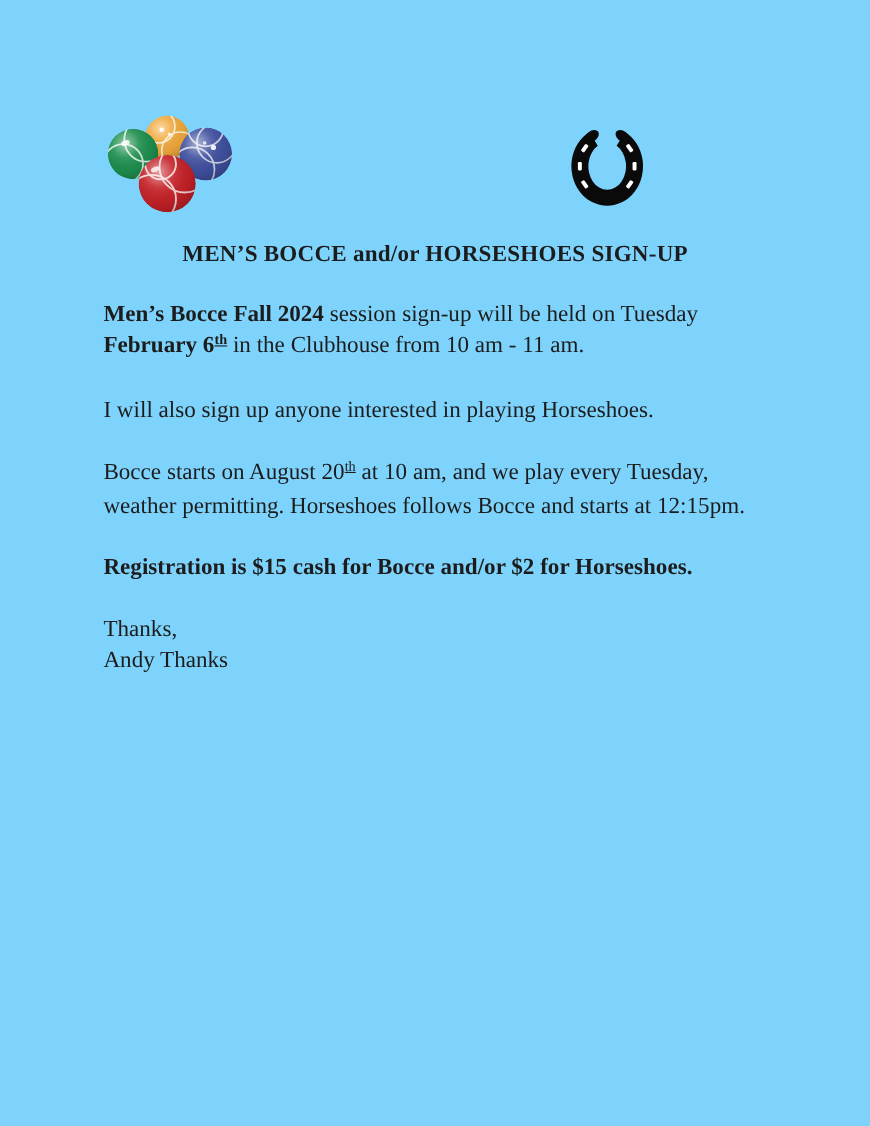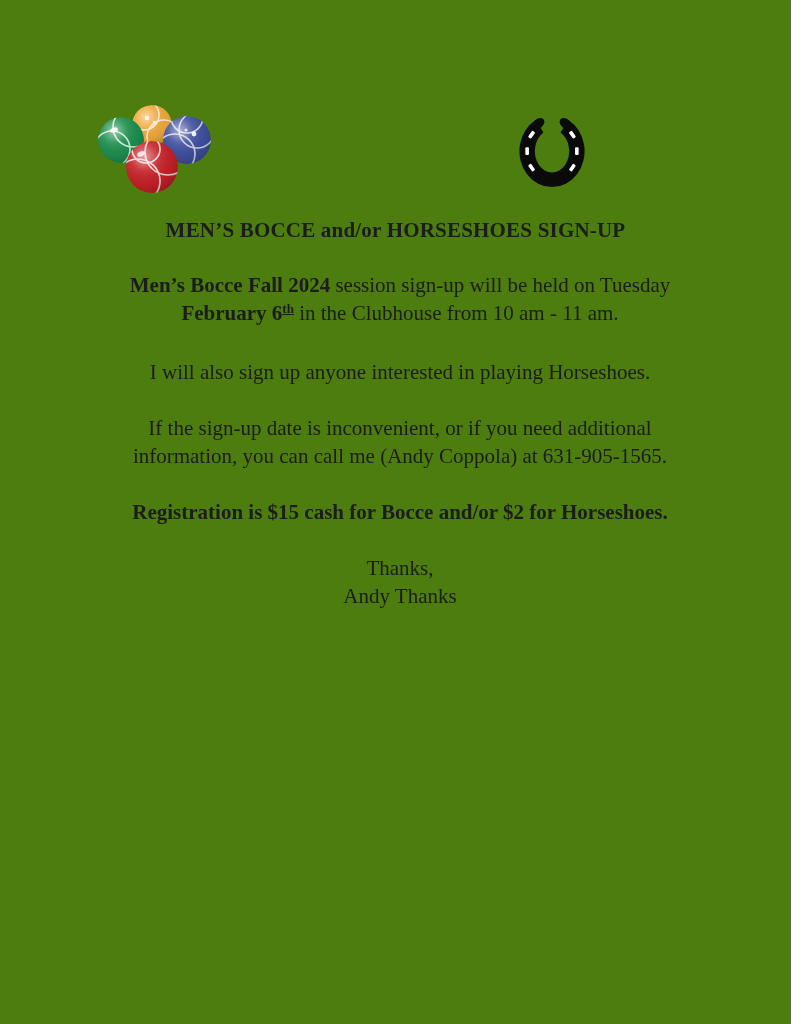--- a/index.html
+++ b/index.html
@@ -1,39 +1,39 @@
 <!DOCTYPE html>
 <html><head>
 <meta charset="utf-8">
 <style>
   html,body { margin:0; padding:0; background:#e8e8e8; }
   .page {
     position:relative;
     width:791px; height:1024px;
     margin:0 auto;
-    background:#4d7c0f;
+    background:#7dd3fc;
     font-family:"Liberation Serif", serif;
     color:#1c1c1c;
     overflow:hidden;
   }
   .header-art { position:absolute; top:0; left:0; width:791px; height:210px; }
   .bocce-svg { position:absolute; left:88px; top:97px; width:130px; height:105px; }
   .horseshoe-svg { position:absolute; left:516px; top:112px; width:72px; height:80px; }
   .title {
     position:absolute; top:218px; left:0; right:0;
     text-align:center;
     font-size:21px; font-weight:bold;
     letter-spacing:0.2px;
   }
   .content {
     position:absolute; top:271px; left:94px;
     width:612px;
     font-size:21px; line-height:28px;
   }
-  .content p { margin:0 0 28px 0;text-align:center; }
+  .content p { margin:0 0 28px 0; }
   .content p.closing-block { margin-bottom:12px; }
   b, strong { font-weight:bold; }
   .sup { font-size:13px; vertical-align:baseline; position:relative; top:-7px;text-decoration:underline; }
 </style>
 </head>
 <body>
 
 <div class="page">
 
   <div class="header-art">
@@ -126,22 +126,22 @@
   </div>
 
   <div class="title">MEN’S BOCCE and/or HORSESHOES SIGN-UP</div>
 
   <div class="content">
 
     <p><b>Men’s Bocce Fall 2024</b><span> session sign-up will be held on Tuesday</span><br><b>February 6</b><b class="sup">th</b><span> in the Clubhouse from 10 am - 11 am.</span></p>
 
     <p>I will also sign up anyone interested in playing Horseshoes.</p>
 
+    <p><span>Bocce starts on August 20</span><span class="sup">th</span><span> at 10 am, and we play every Tuesday, weather permitting. Horseshoes follows Bocce and starts at 12:15pm.</span></p>
 
-    <p>If the sign-up date is inconvenient, or if you need additional information, you can call me (Andy Coppola) at 631-905-1565.</p>
 
     <p><b>Registration is $15 cash for Bocce and/or $2 for Horseshoes.</b></p>
 
 
     <p class="closing-block"><span>Thanks,</span><br><span>Andy Thanks</span></p>
 
   </div>
 </div>
 
 </body></html>

